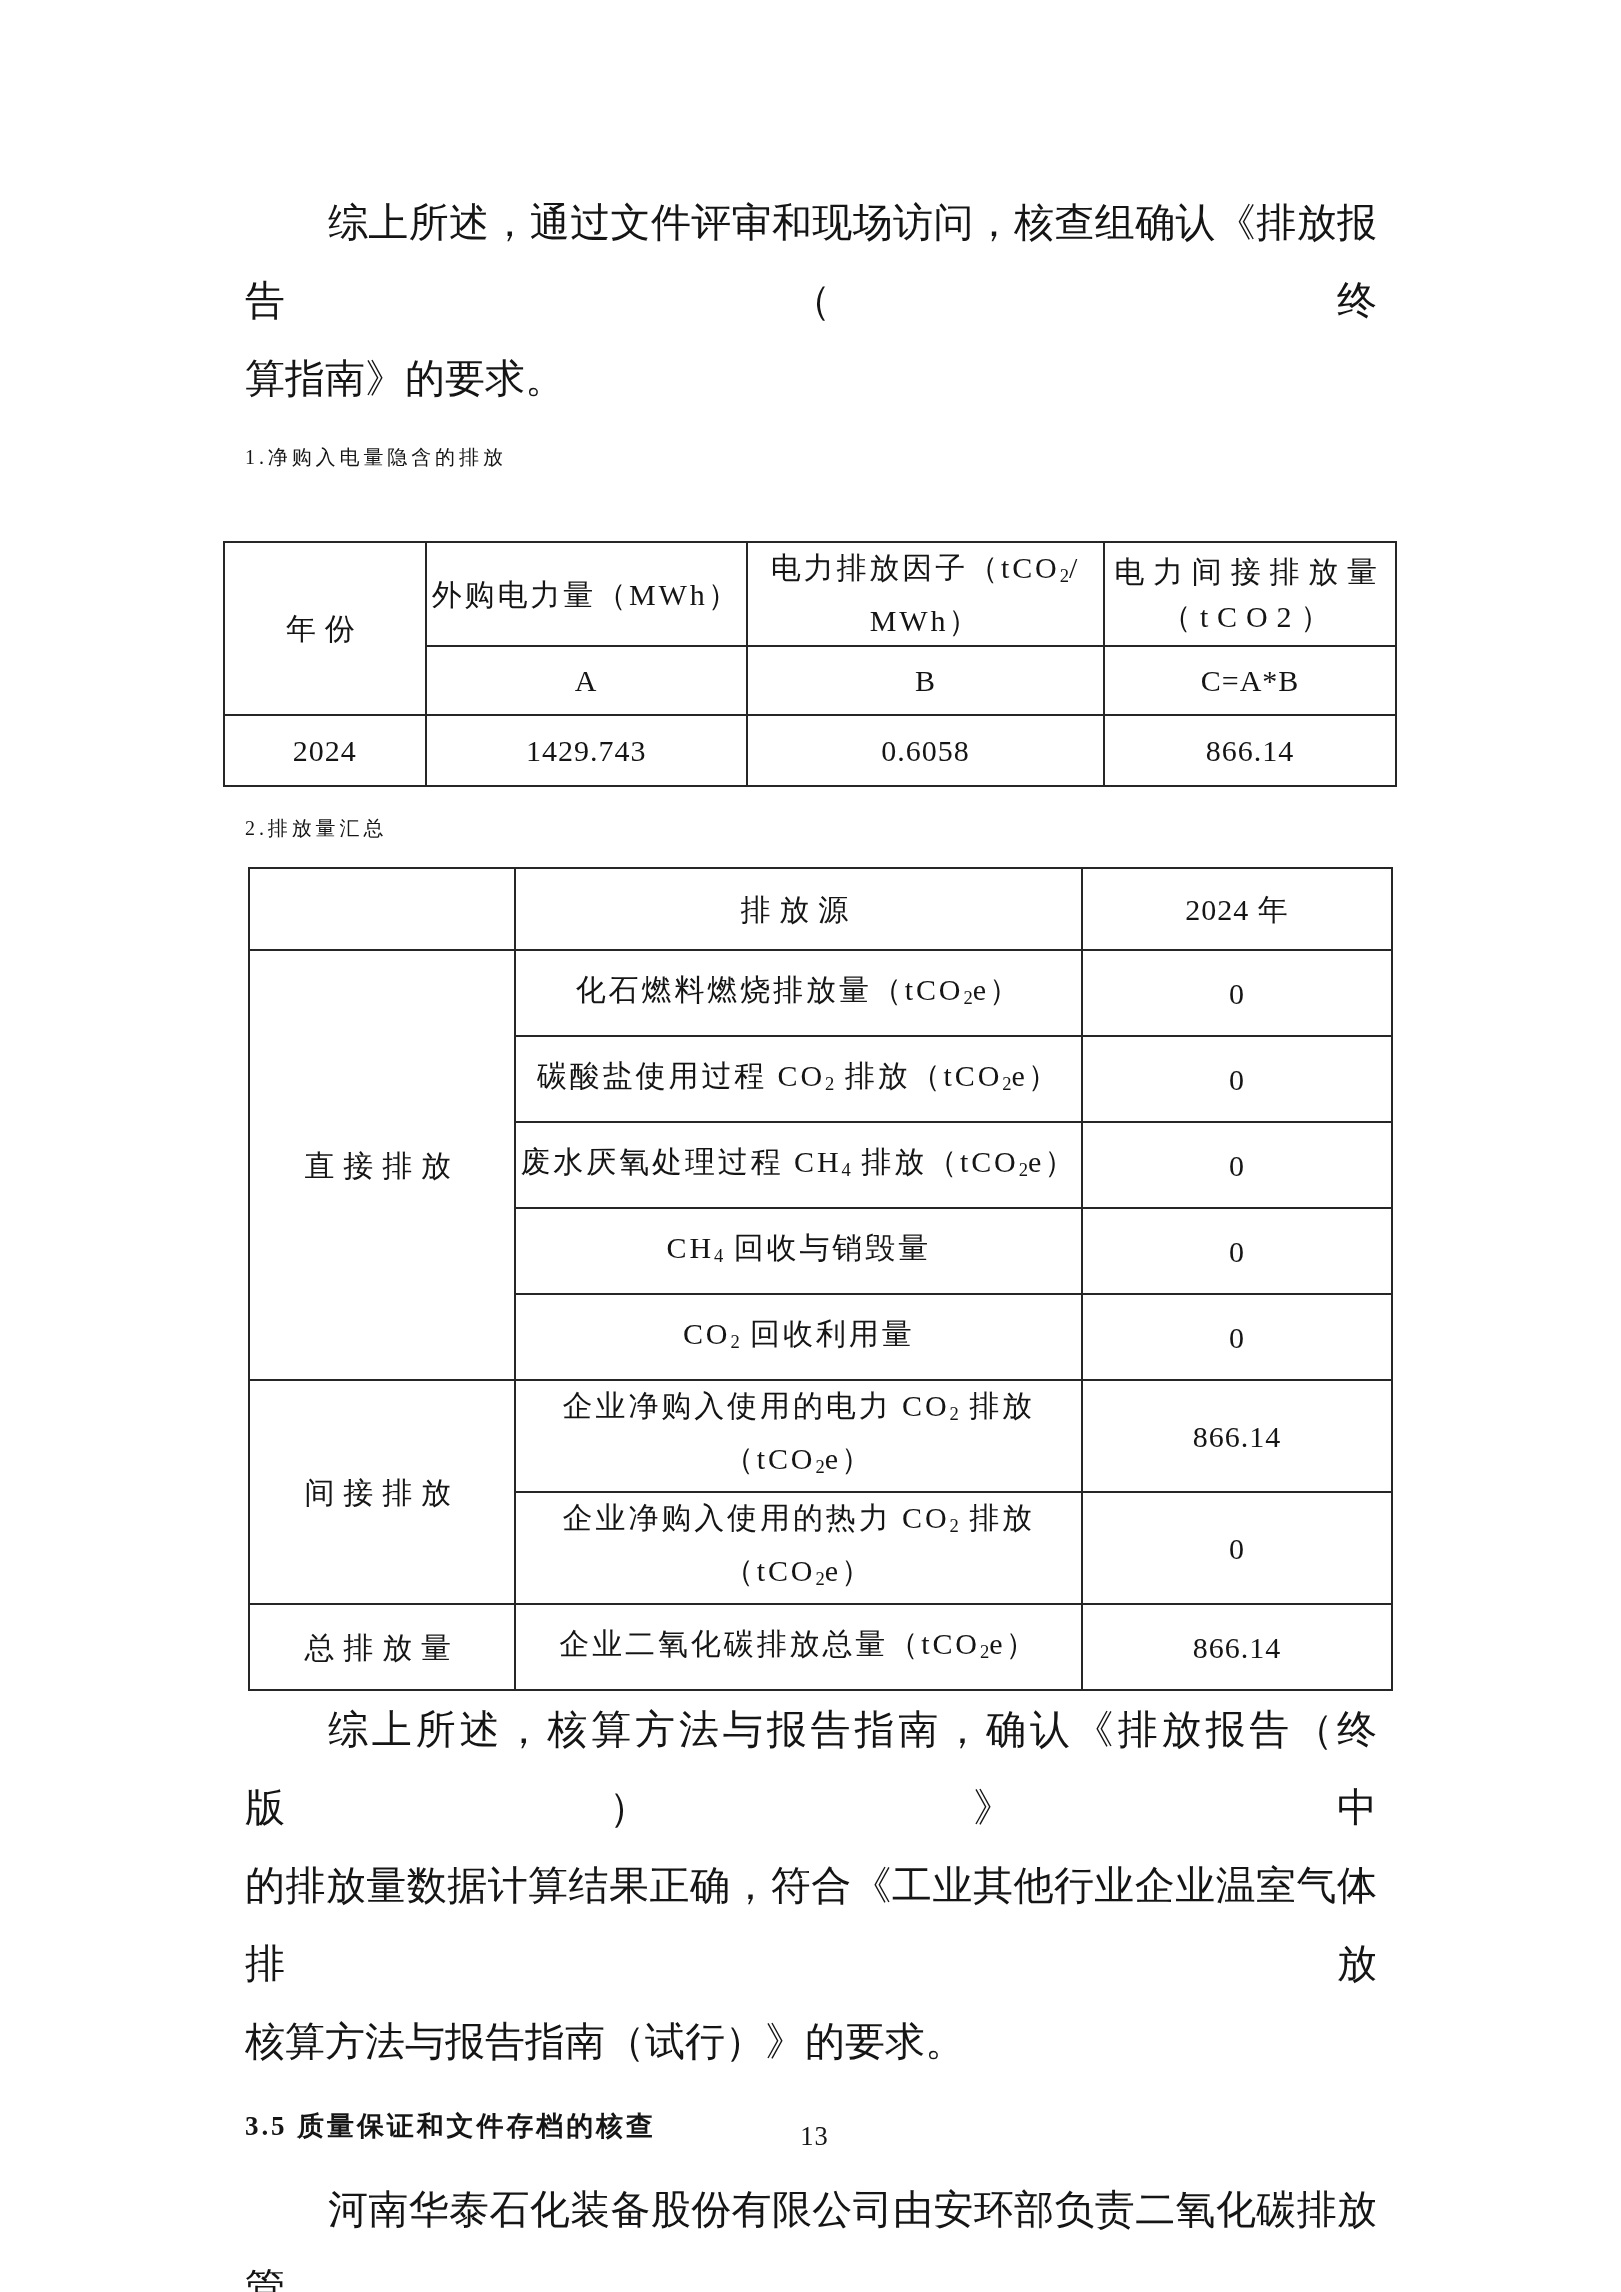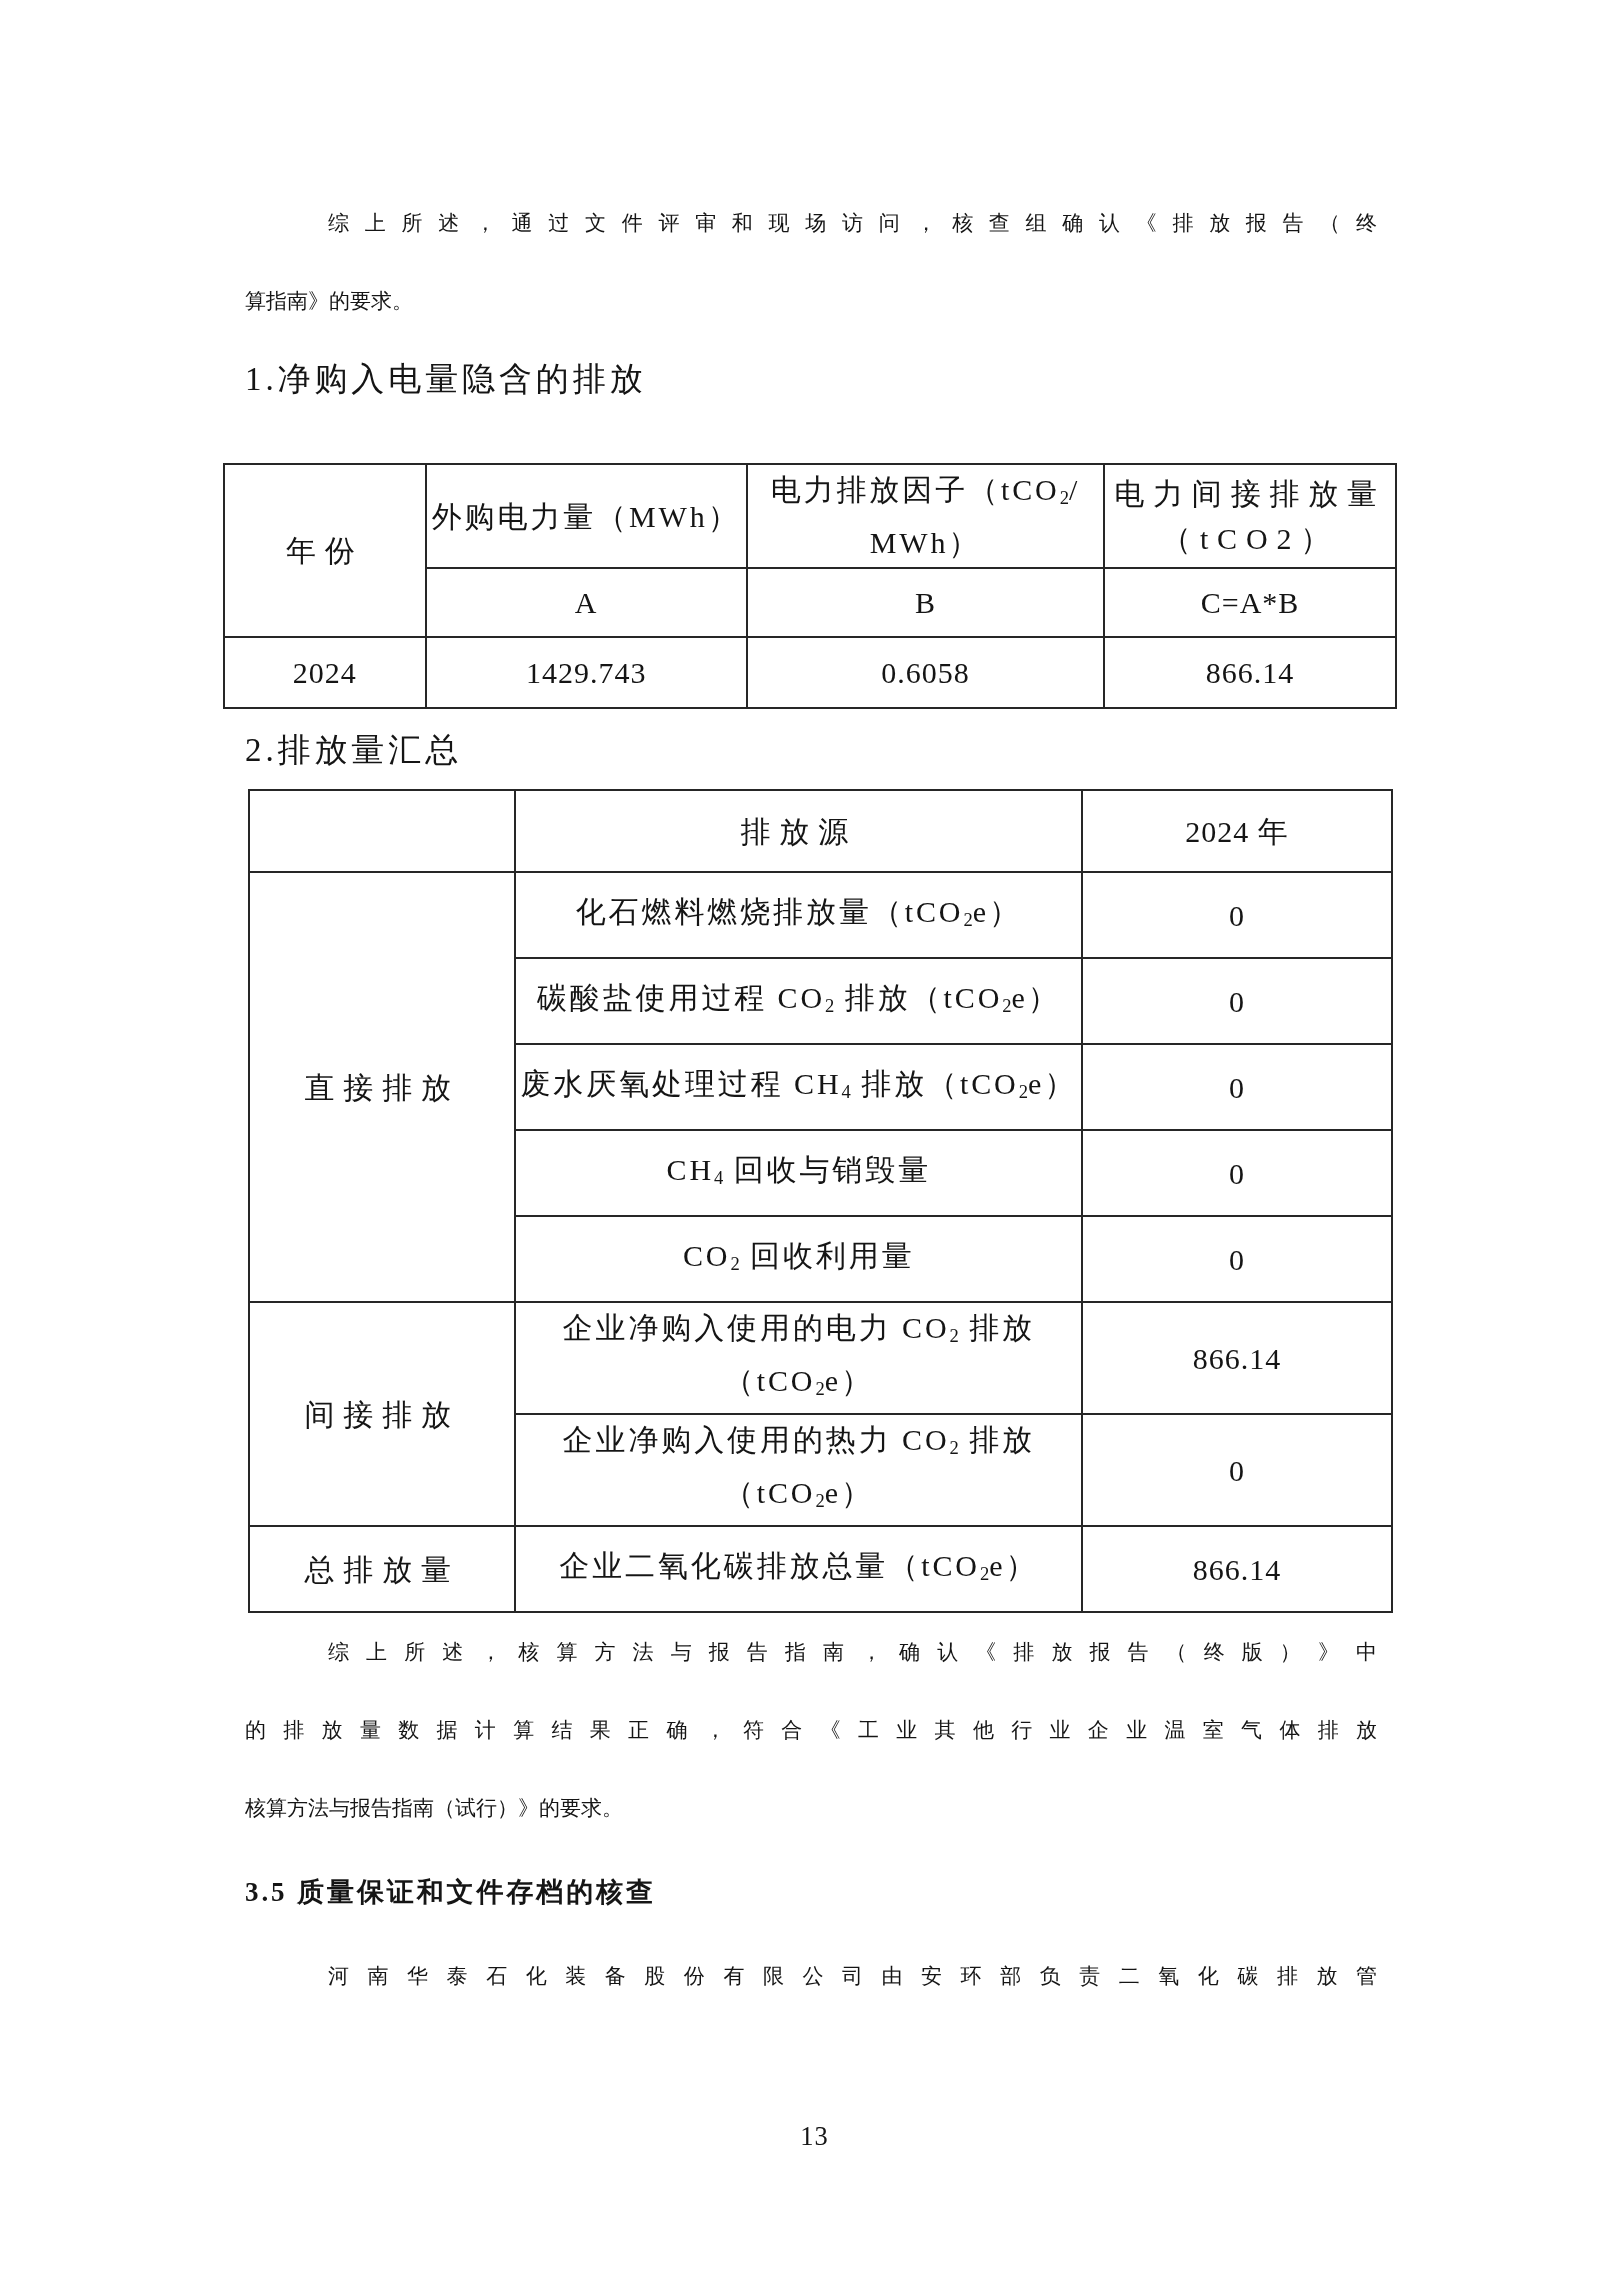--- a/index.html
+++ b/index.html
@@ -4,32 +4,32 @@
 <style>
   html,body{margin:0;padding:0;background:#ffffff;}
   body{
     width:1621px;height:2293px;position:relative;
     font-family:"Liberation Serif","DejaVu Serif",serif;
     color:#151515;
   }
   .page{width:1621px;height:2293px;position:relative;overflow:hidden;background:#ffffff;}
 
   
-  .para{margin:0 244px 0 245px;font-size:21px;line-height:78px;}
+  .para{margin:0 244px 0 245px;font-size:40px;line-height:78px;}
   .para .jline{display:block;text-align:justify;text-align-last:justify;}
   .para .jline.lastline{text-align-last:left;}
   .para .jline.indent{text-indent:83px;}
   #para1{margin-top:184px;}
   #para2{margin-top:0;}
   #para3{margin-top:3.9px;}
 
   
   .section-line{
     margin-left:245px;margin-right:244px;
-    font-size:33px;line-height:78px;letter-spacing:3.9px;
+    font-size:20px;line-height:78px;letter-spacing:3.9px;
   }
   #section2-line{margin-top:2px;}
 
   
   .heading-35{
     margin:3.9px 244px 0 245px;
     font-size:27px;line-height:82px;font-weight:bold;letter-spacing:2.9px;
   }
 
   

